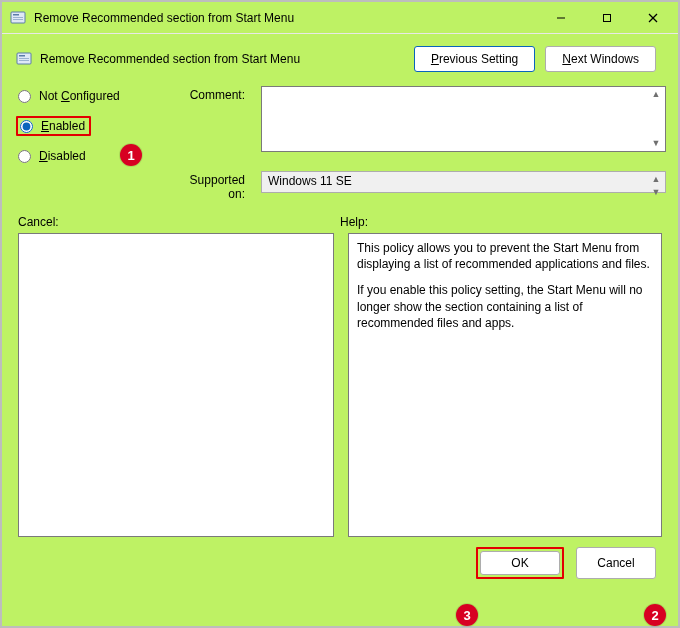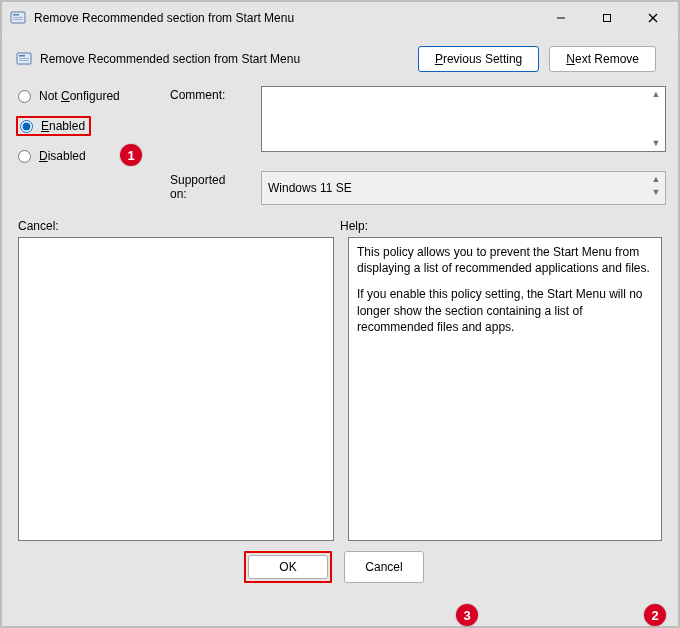--- a/index.html
+++ b/index.html
@@ -11,21 +11,21 @@
     background: #fff;
     width: 680px;
     height: 628px;
     overflow: hidden;
   }
   .window {
     width: 680px;
     height: 628px;
     position: relative;
     border: 2px solid #bdbdbd;
-    background: #e5e5e5;
+    background: #bef264;
   }
   .titlebar {
     display: flex;
     align-items: center;
     height: 32px;
     padding: 0 2px 0 8px;
     border-bottom: 1px solid #e8e8e8;
   }
   .titlebar .tb-icon {
     width: 16px; height: 16px;
@@ -72,42 +72,42 @@
     font-size: 12px;
     cursor: default;
     padding: 1px 2px;
   }
   .radio input[type=radio] { margin: 0 2px 0 0; accent-color: #0a64bc; }
   .hl-red {
     border: 2px solid #e30000;
     padding: 1px 4px 1px 2px;
     border-radius: 1px;
   }
-  .field-label { color: #000; padding-top: 2px; }
+  .field-label { color: #000; padding-top: 2px; text-align: right; }
   .textarea-cell {
     position: relative;
   }
   .ta {
     width: 100%;
     height: 66px;
     border: 1px solid #7a7a7a;
     resize: none;
     font: inherit;
     padding: 2px 20px 2px 4px;
     background: #fff;
   }
   .supported-box {
     width: 100%;
-    height: 34px;
+    height: 22px;
     border: 1px solid #adadad;
     background: #f0f0f0;
     padding: 2px 20px 2px 6px;
     overflow: hidden;
     display: flex;
-    align-items: center;
+    align-items: flex-start;
   }
   .spinner {
     position: absolute; right: 2px; top: 2px;
     display: flex; flex-direction: column;
   }
   .spinner .spn {
     width: 16px; height: 13px;
     display: flex; align-items: center; justify-content: center;
     border: none; background: transparent;
     color: #707070;
@@ -133,21 +133,21 @@
     padding: 6px 8px;
     overflow: auto;
     font-size: 12px;
     line-height: 1.35;
   }
   .panel.options { width: 316px; }
   .panel.help { flex: 1; }
   .help p { margin: 0 0 10px 0; }
   .footer {
     display: flex;
-    justify-content: center;
+    justify-content: flex-end;
     gap: 12px;
     padding: 10px 12px 0 0;
   }
   .dlgbtn {
     width: 80px;
     padding: 4px 0;
     border: 1px solid #adadad;
     background: #fff;
     border-radius: 3px;
     font: inherit;
@@ -216,21 +216,21 @@
         <svg viewBox="0 0 16 16">
             <rect x="1" y="2" width="14" height="11" rx="1" fill="#dfe9f6" stroke="#5a7ca8"></rect>
             <rect x="3" y="4" width="6" height="1.5" fill="#5a7ca8"></rect>
             <rect x="3" y="7" width="10" height="1" fill="#9ab2d0"></rect>
             <rect x="3" y="9" width="10" height="1" fill="#9ab2d0"></rect>
           </svg>
       </span>
       <span class="hdr-title">Remove Recommended section from Start Menu</span>
       <div class="navbtns">
         <button class="navbtn sel"><span class="u">P</span><span>revious Setting</span></button>
-        <button class="navbtn"><span class="u">N</span><span>ext Remove</span></button>
+        <button class="navbtn"><span class="u">N</span><span>ext Windows</span></button>
       </div>
     </div>
 
     <div class="midgrid">
       <div class="radio-col" style="grid-row:1 / span 2;">
         <label class="radio">
           <input type="radio" name="state" style="">
           <span>Not <span class="u">C</span>onfigured</span>
         </label>
         <label class="radio hl-red" style="width:fit-content;">

